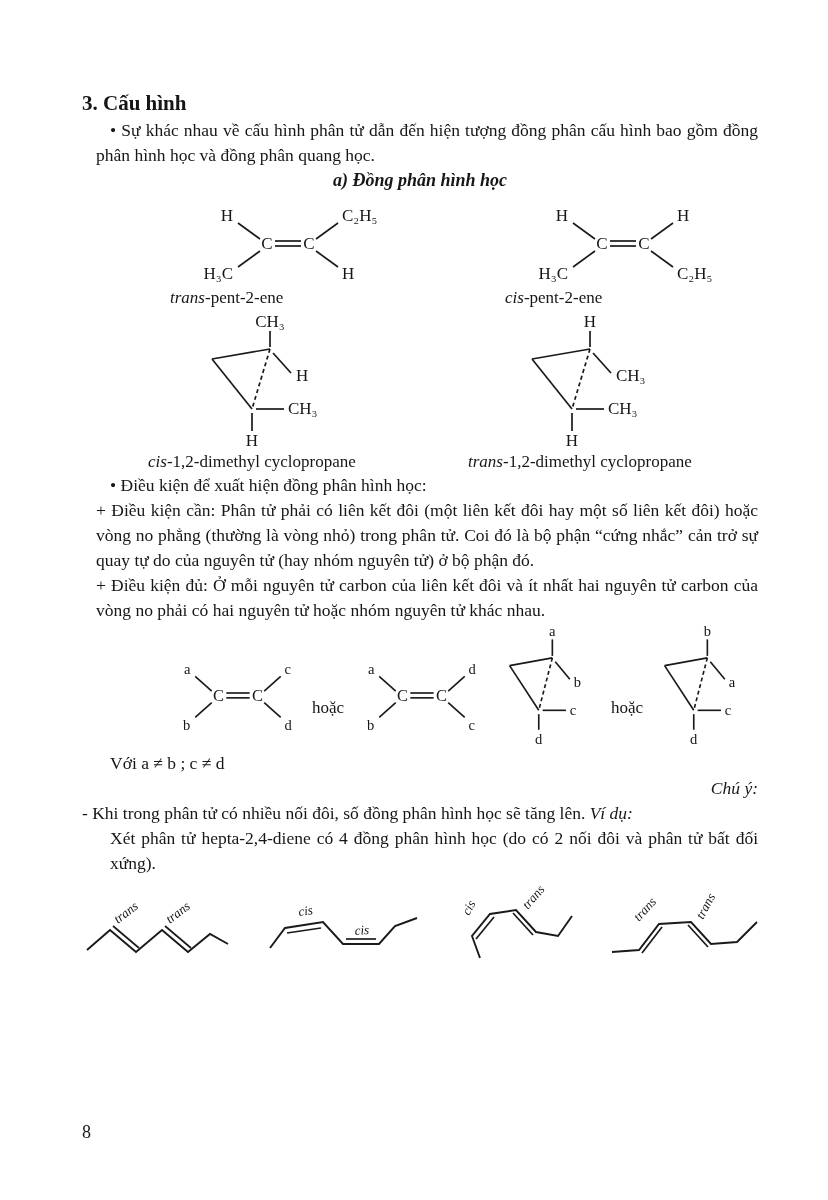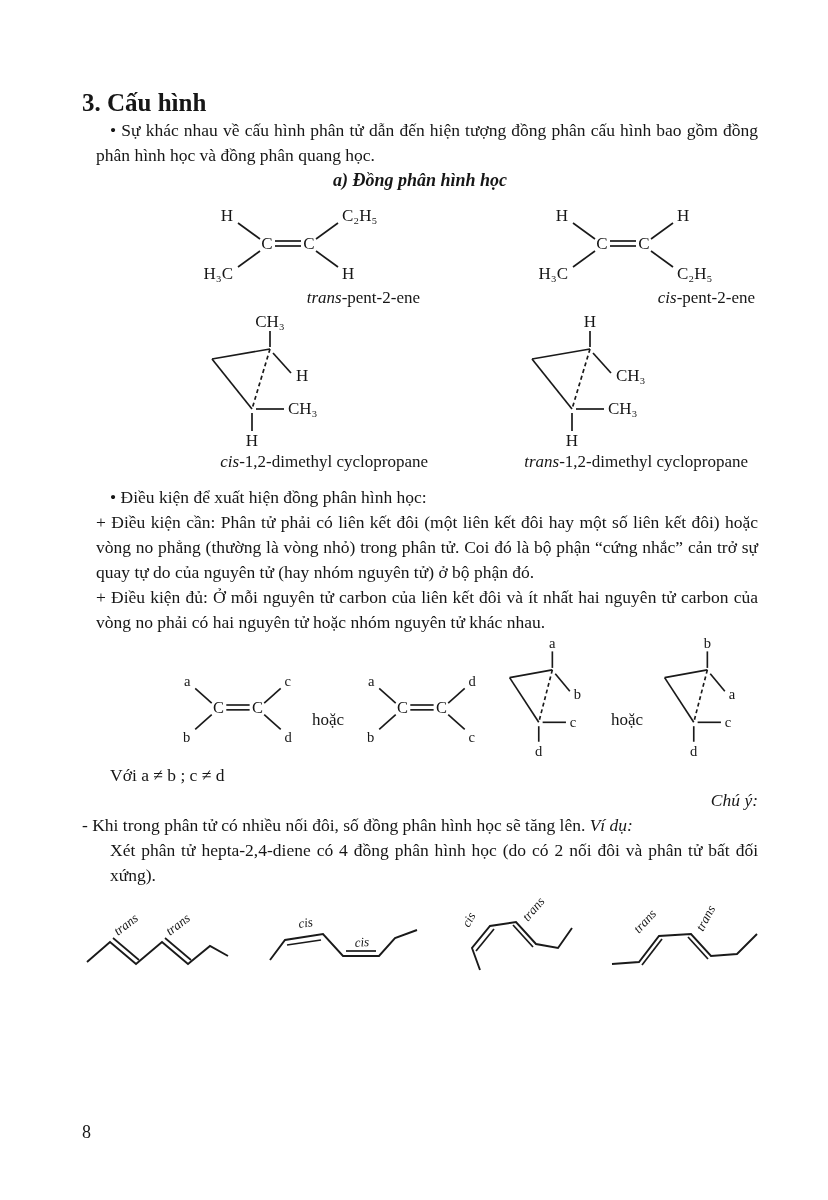--- a/index.html
+++ b/index.html
@@ -6,38 +6,38 @@
   .page {
     position:relative; width:828px; height:1200px; margin:0 auto;
     background:#ffffff; overflow:hidden;
     font-family:"Liberation Serif","DejaVu Serif",serif;
     color:#161616;
   }
   .content {
     position:absolute; left:82px; top:90px; width:676px;
     font-size:17.5px; line-height:25px; text-align:justify;
   }
-  h1.title { font-size:25px; line-height:26px; margin:0 0 2px 0; font-weight:bold; text-align:left; }
+  h1.title { font-size:21px; line-height:26px; margin:0 0 2px 0; font-weight:bold; text-align:left; }
   h2.sub   { font-size:18px; line-height:25px; margin:0; font-weight:bold; font-style:italic; text-align:center; }
   p { margin:0; }
   p.bullet { margin-left:14px; text-indent:14px; }
   p.plus   { margin-left:14px; }
   p.cond   { margin-left:28px; text-align:left; }
   p.indent2{ margin-left:28px; }
   .it { font-style:italic; }
   .note-label { font-style:italic; text-align:right; }
 
   .row { display:flex; }
   .pentene-row { margin:4px 0 0 88px; gap:85px; }
-  .ring-row    { margin:6px 0 12px 66px; gap:40px; }
+  .ring-row    { margin:6px 0 0 66px; gap:40px; }
   .col { margin:0; padding:0; }
   .col svg { display:block; }
   .ring-col { width:280px; }
   .ring-col svg { margin-left:30px; }
-  .caption { text-align:right; font-size:17px; line-height:22px; margin-top:2px; }
+  .caption { text-align:left; font-size:17px; line-height:22px; margin-top:2px; }
 
   .generic-row { margin:0 0 0 86px; gap:8px; align-items:flex-start; }
   .generic-row .alkene-sm { margin-top:24px; }
   .or-word { margin-top:72px; font-size:17px; white-space:nowrap; }
 
   .diene-row { width:680px; justify-content:space-between; margin-top:8px; }
 
   .page-number { position:absolute; left:82px; top:1122px; font-size:18px; }
 
   svg text { font-family:"Liberation Serif","DejaVu Serif",serif; fill:#161616; font-size:17px; }

